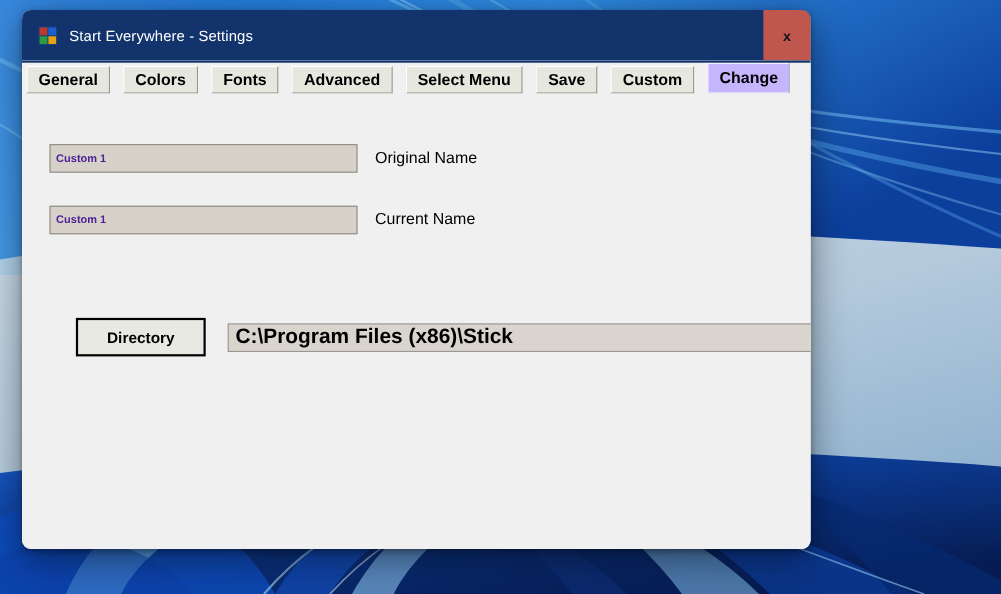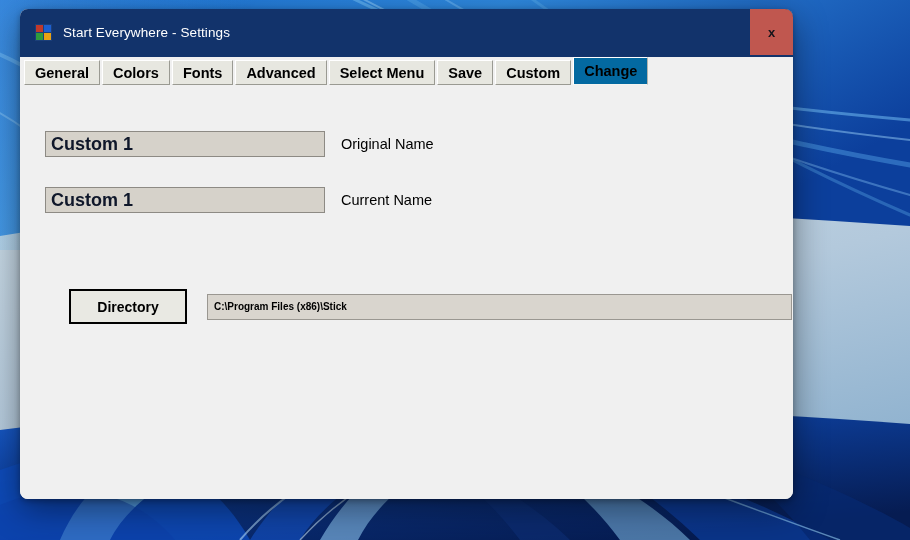--- a/index.html
+++ b/index.html
@@ -34,21 +34,21 @@
         #0c3fa0 86%,
         #07276b 100%);
   }
   .wp-svg { position: absolute; inset: 0; width: 910px; height: 540px; }
 
   
   #window {
     position: absolute;
     left: 20px;
     top: 9px;
-    width: 773px;
+    width: 717px;
     height: 490px;
     border-radius: 8px;
     overflow: hidden;
     box-shadow: 0 10px 34px rgba(0,0,0,0.45), 0 2px 6px rgba(0,0,0,0.3);
     background: #f0f0f0;
   }
 
   
   #titlebar {
     position: relative;
@@ -108,39 +108,39 @@
   }
   #tabstrip::before {
     content: "";
     position: absolute;
     left: 0; right: 0; top: 0;
     height: 2px;
     background: #12336b;
   }
   .tab {
     height: 25px;
-    margin-right: 2px;
+    margin-right: 12px;
     padding: 0 10px;
     background: #e7e7e0;
     border-top: 1px solid #ffffff;
     border-left: 1px solid #ffffff;
     border-right: 1px solid #9a9a92;
     border-bottom: 1px solid #9a9a92;
     font-size: 14.5px;
     font-weight: bold;
     color: #000000;
     display: flex;
     align-items: center;
     justify-content: center;
     cursor: default;
     white-space: nowrap;
   }
   .tab.selected {
     height: 28px;
-    background: #0369a1;
+    background: #c4b5fd;
     border-bottom-color: #f4f4f0;
     border-right-color: #b4b4ac;
   }
 
   
   #content {
     position: relative;
     height: calc(100% - 46px - 30px);
     background: #f0f0f0;
   }
@@ -152,23 +152,23 @@
   }
   #row-original { left: 25px; top: 46px; }
   #row-current  { left: 25px; top: 102px; }
 
   .text-input {
     width: 280px;
     height: 26px;
     background: #d6d2ca;
     border: 1px solid #8d8a84;
     font-family: "Liberation Sans", sans-serif;
-    font-size: 18px;
+    font-size: 10px;
     font-weight: bold;
-    color: #0f172a;
+    color: #4c1d95;
     padding: 12px 5px;
     display: flex;
     align-items: center;
     outline: none;
   }
 
   .field-label {
     margin-left: 16px;
     font-size: 14.5px;
     font-weight: normal;
@@ -196,21 +196,21 @@
     align-items: center;
     justify-content: center;
     cursor: default;
   }
   #directory-path {
     margin-left: 20px;
     width: 585px;
     height: 26px;
     background: #d9d5ce;
     border: 1px solid #9a9791;
-    font-size: 10px;
+    font-size: 19px;
     font-weight: bold;
     color: #000;
     padding: 0 6px;
     display: flex;
     align-items: center;
   }
 </style>
 </head>
 <body>
 

